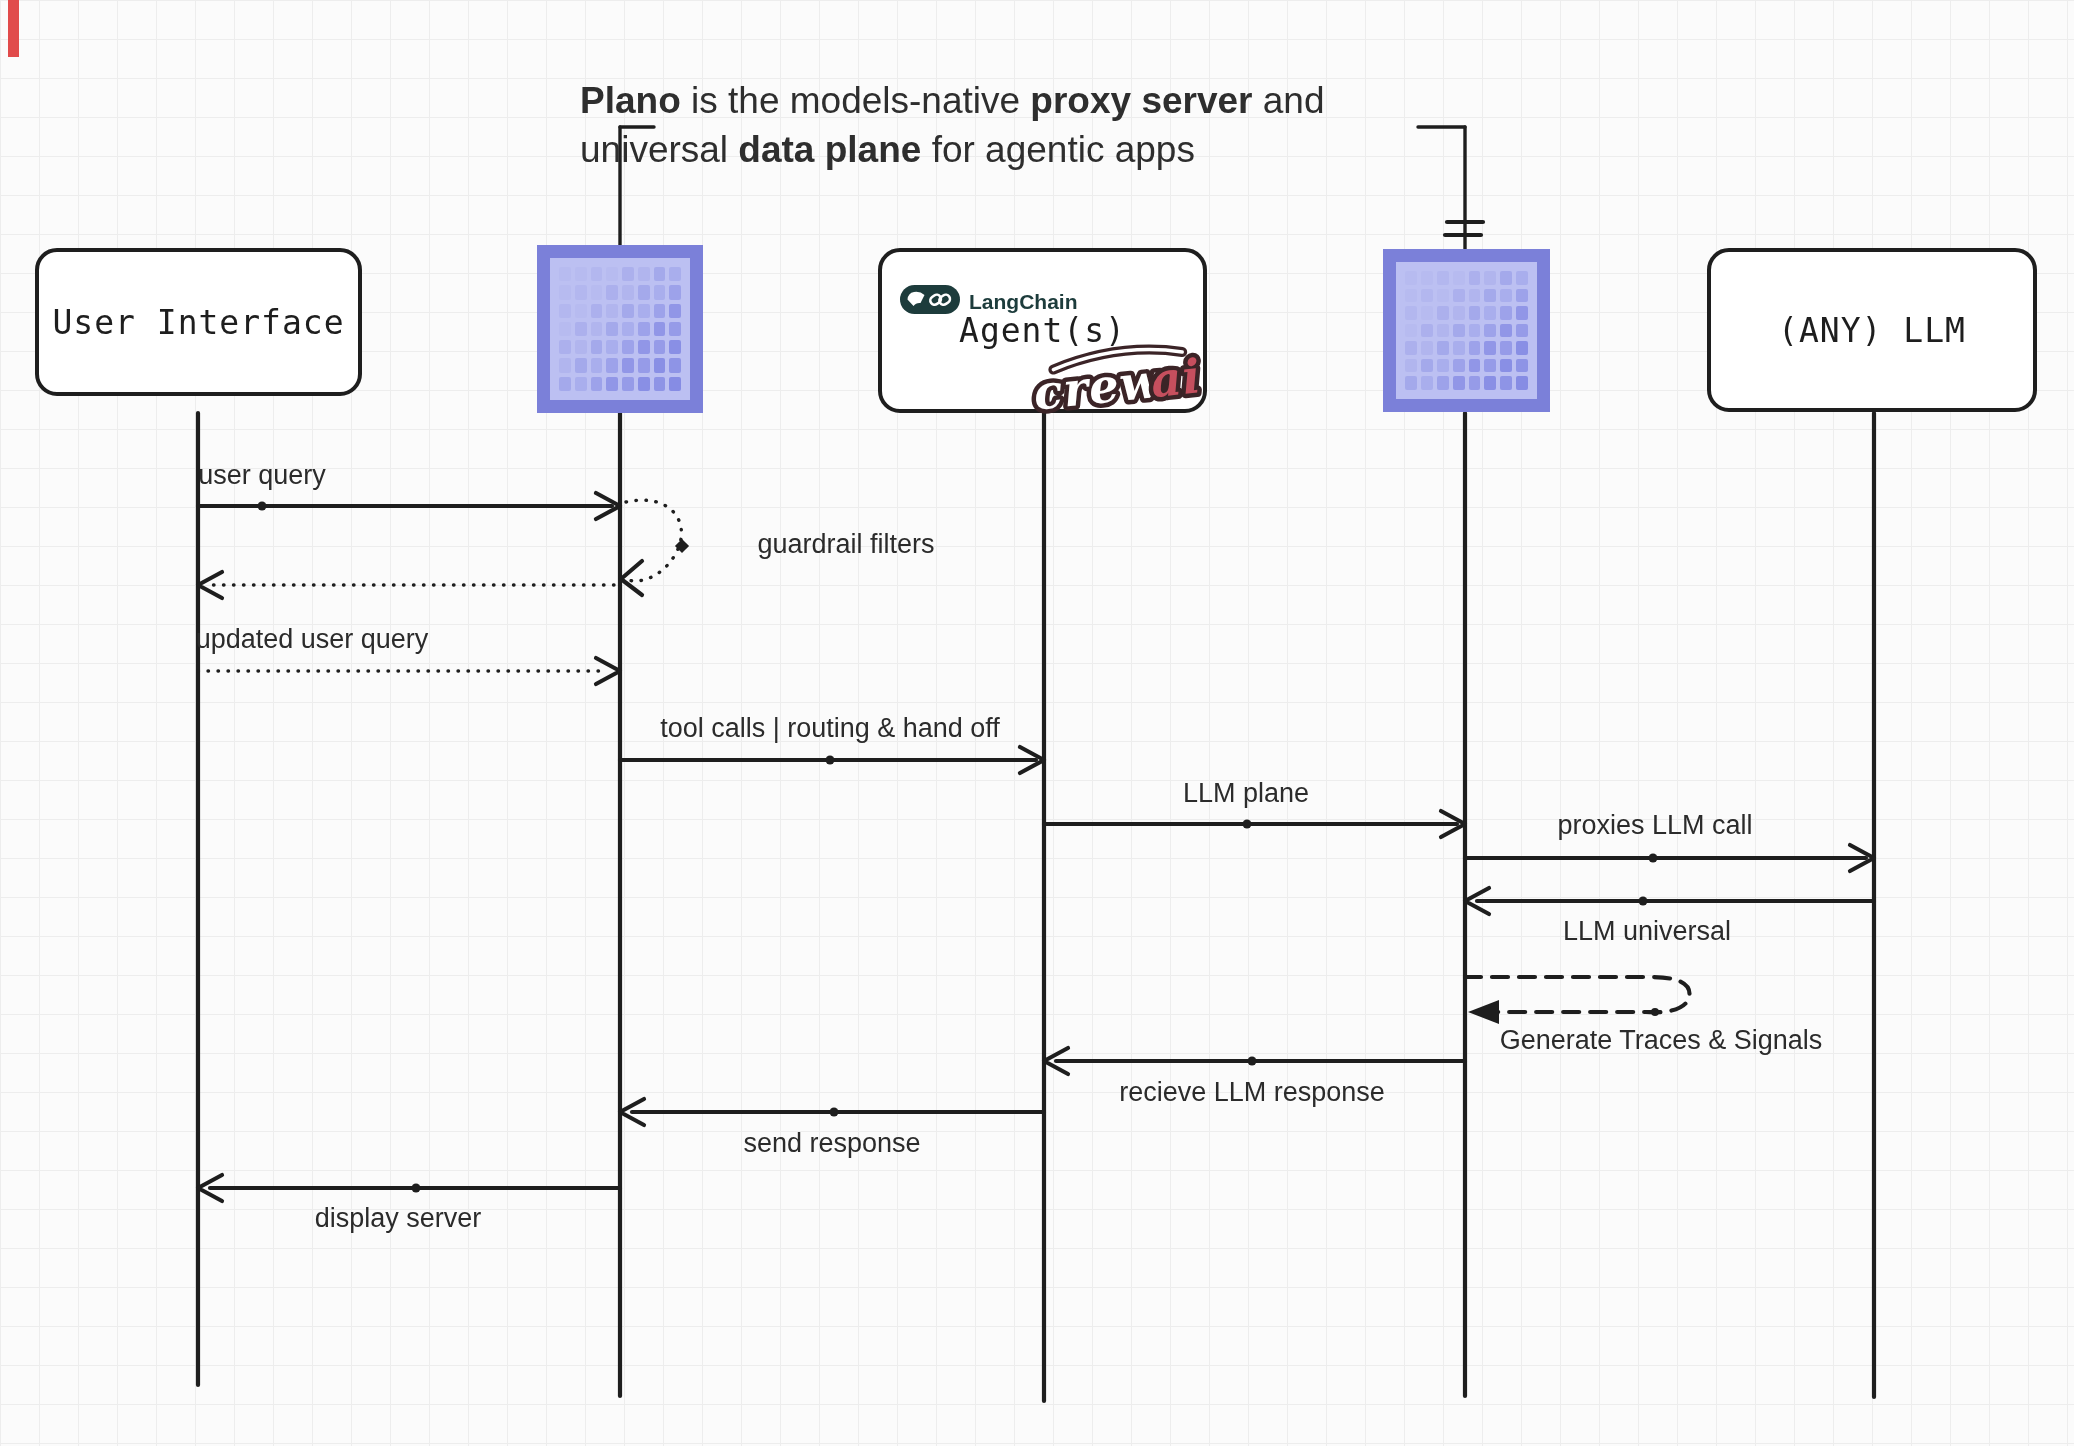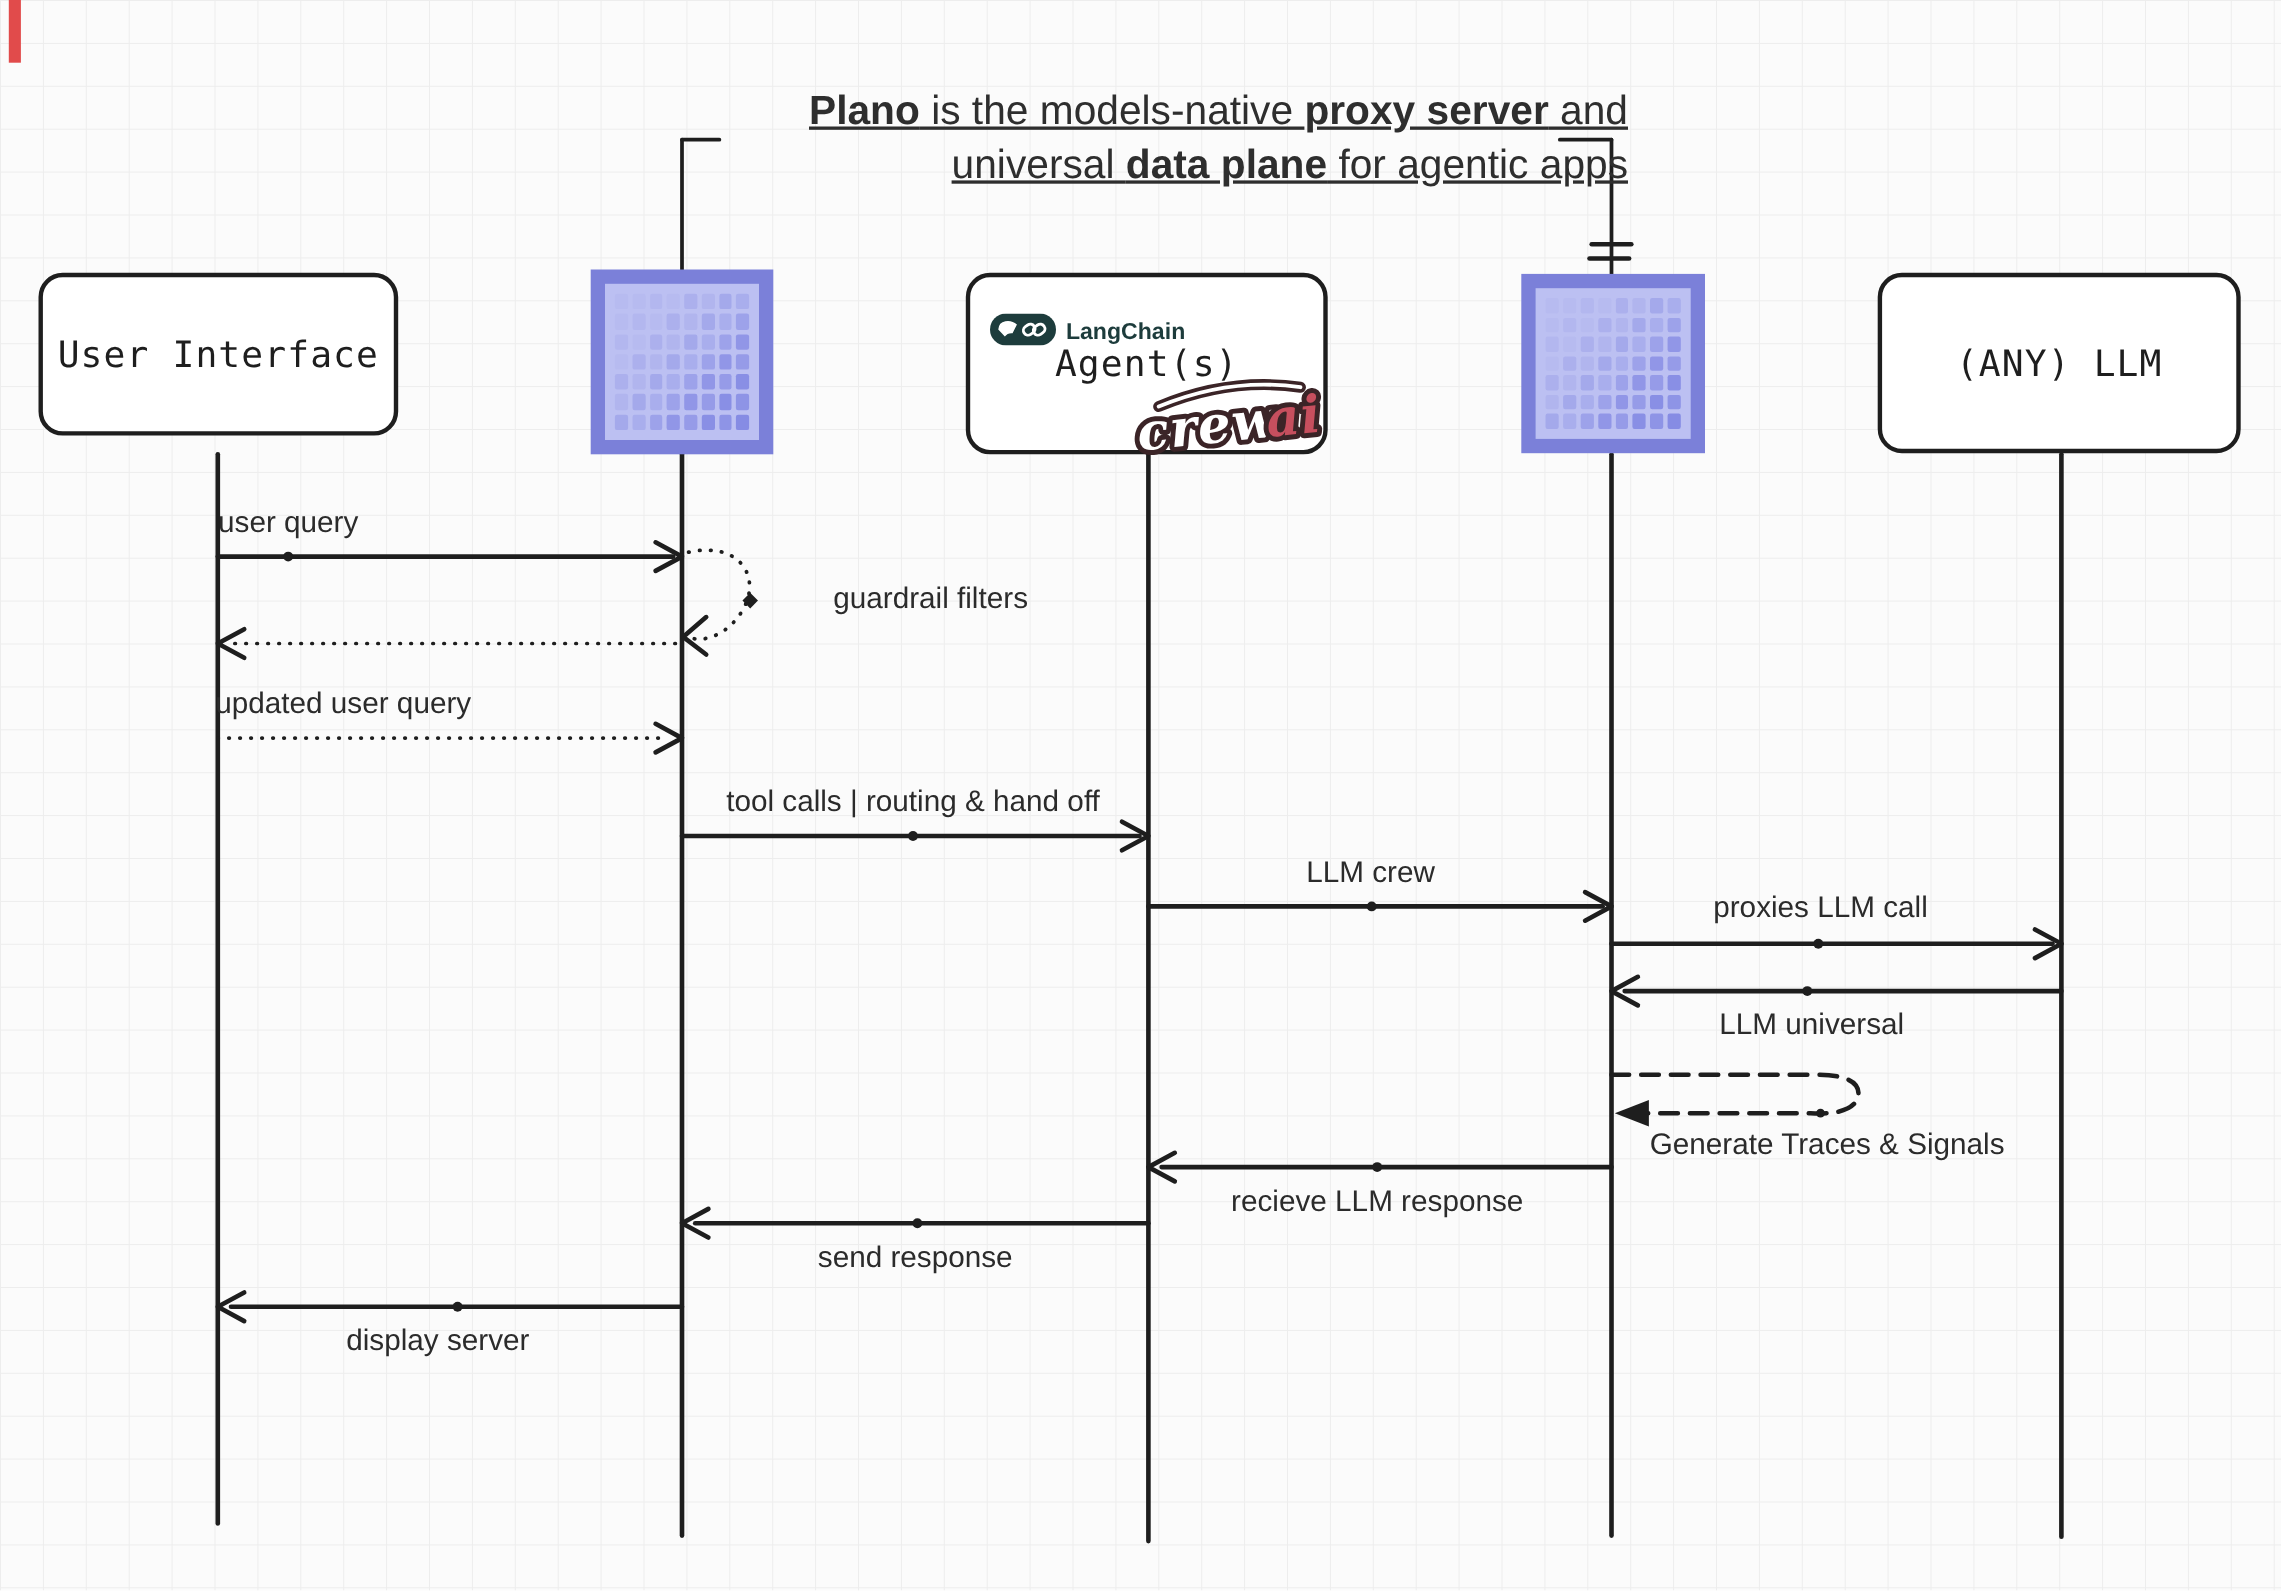--- a/index.html
+++ b/index.html
@@ -43,23 +43,22 @@
     gap:4px; padding:9px;
   }
   .logo-grid div{border-radius:2px;}
 
   .msg-label{
     position:absolute; z-index:3; transform:translateX(-50%);
     font-size:27px; color:var(--label); white-space:nowrap;
   }
   #title{
     position:absolute; z-index:3; left:1030px; top:76px; transform:translateX(-50%);
-    width:900px; text-align:right; font-size:37px; line-height:49px; color:var(--title);
+    width:900px; text-align:left; font-size:37px; line-height:49px; color:var(--title);
     white-space:nowrap;
-    text-decoration:underline;
   }
   #title b{font-weight:700;}
   .lc-row{position:absolute; left:18px; top:33px; display:flex; align-items:flex-end; gap:9px;}
   .lc-text{font-size:21px; font-weight:700; color:var(--lc); letter-spacing:0; font-family:"Liberation Sans",sans-serif;}
   .crewai{position:absolute; right:-4px; bottom:-16px; transform:rotate(-6deg); z-index:4;}
   #red-marker{position:absolute; left:8px; top:0; width:11px; height:57px; background:var(--red-marker); z-index:5;}
 </style>
 </head>
 <body>
 
@@ -286,21 +285,21 @@
   </div>
 
   <div class="node" style="left:1707px;top:248px;width:330px;height:164px;">
     <span>(ANY) LLM</span>
   </div>
 
   <div class="msg-label" style="left:262px;top:460px;">user query</div>
   <div class="msg-label" style="left:798px;top:529px;margin-left:48px;">guardrail filters</div>
   <div class="msg-label" style="left:312px;top:624px;">updated user query</div>
   <div class="msg-label" style="left:830px;top:713px;">tool calls | routing &amp; hand off</div>
-  <div class="msg-label" style="left:1246px;top:778px;">LLM crew</div>
+  <div class="msg-label" style="left:1246px;top:778px;">LLM plane</div>
   <div class="msg-label" style="left:1655px;top:810px;">proxies LLM call</div>
   <div class="msg-label" style="left:1647px;top:916px;">LLM universal</div>
   <div class="msg-label" style="left:1661px;top:1025px;">Generate Traces &amp; Signals</div>
   <div class="msg-label" style="left:1252px;top:1077px;">recieve LLM response</div>
   <div class="msg-label" style="left:832px;top:1128px;">send response</div>
   <div class="msg-label" style="left:398px;top:1203px;">display server</div>
 
 </div>
 
 </body></html>

